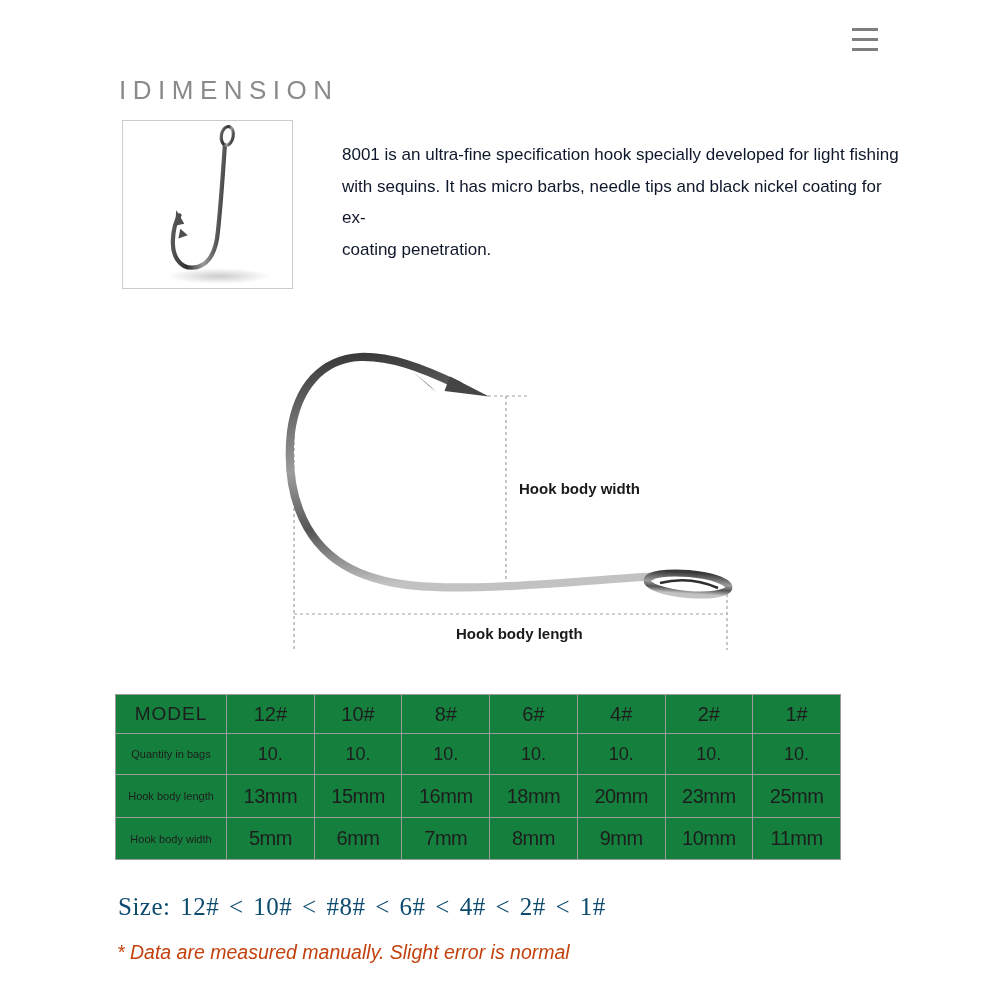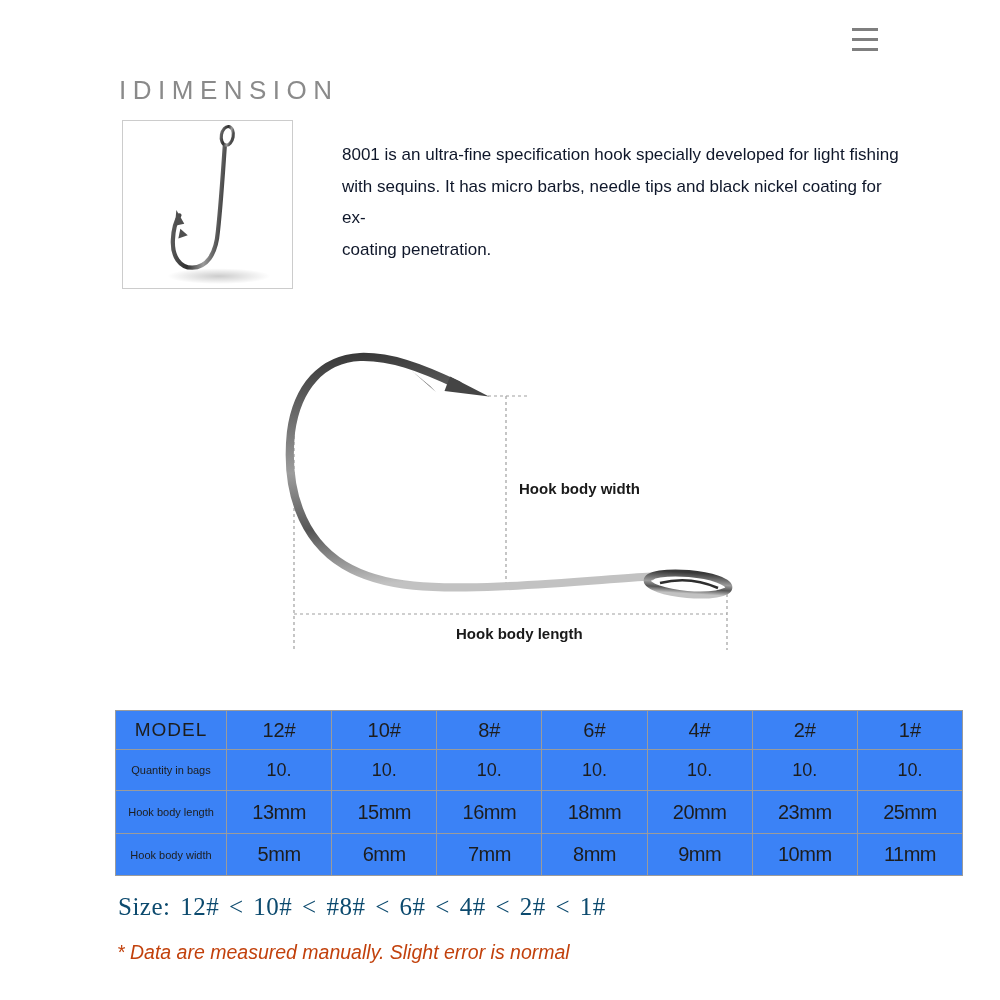--- a/index.html
+++ b/index.html
@@ -21,22 +21,22 @@
   .desc{position:absolute;left:342px;top:139px;width:560px;font-size:17px;
         line-height:31.5px;color:#0f172a;}
 
   
   .diagram-svg{position:absolute;left:265px;top:335px;width:475px;height:330px;}
   .dim-label{position:absolute;font-size:15px;font-weight:600;color:#1a1a1a;white-space:nowrap;}
   .dim-label.w{left:519px;top:480px;}
   .dim-label.l{left:456px;top:625px;}
 
   
-  .spec-table{position:absolute;left:115px;top:710px;width:848px;border-collapse:collapse;
-              table-layout:fixed;background:#3b82f6;}
+  .spec-table{position:absolute;left:115px;top:694px;width:726px;border-collapse:collapse;
+              table-layout:fixed;background:#15803d;}
   .spec-table td,.spec-table th{border:1.5px solid #9b9b9b;text-align:center;
               vertical-align:middle;padding:0;font-weight:400;color:#1d1d1d;overflow:hidden;}
   .spec-table .c0{width:110px;}
   .spec-table tr.hd{height:39px;}
   .spec-table tr.r1{height:41px;}
   .spec-table tr.r2{height:43px;}
   .spec-table tr.r3{height:42px;}
   .spec-table tr.hd th{font-size:20px;}
   .spec-table tr.hd th.c0{letter-spacing:1px;font-size:19px;}
   .spec-table td.rowlab{font-size:11px;}

